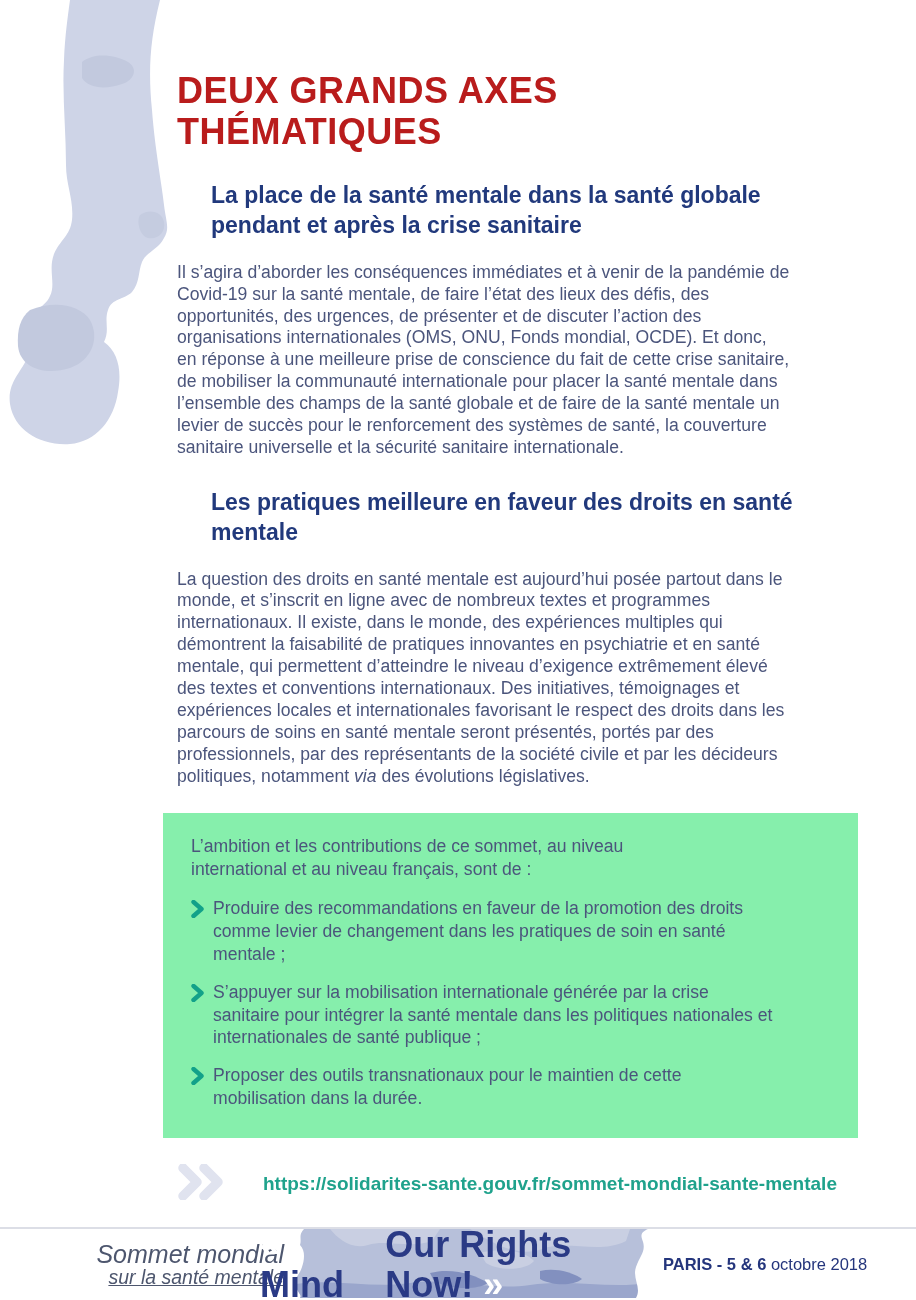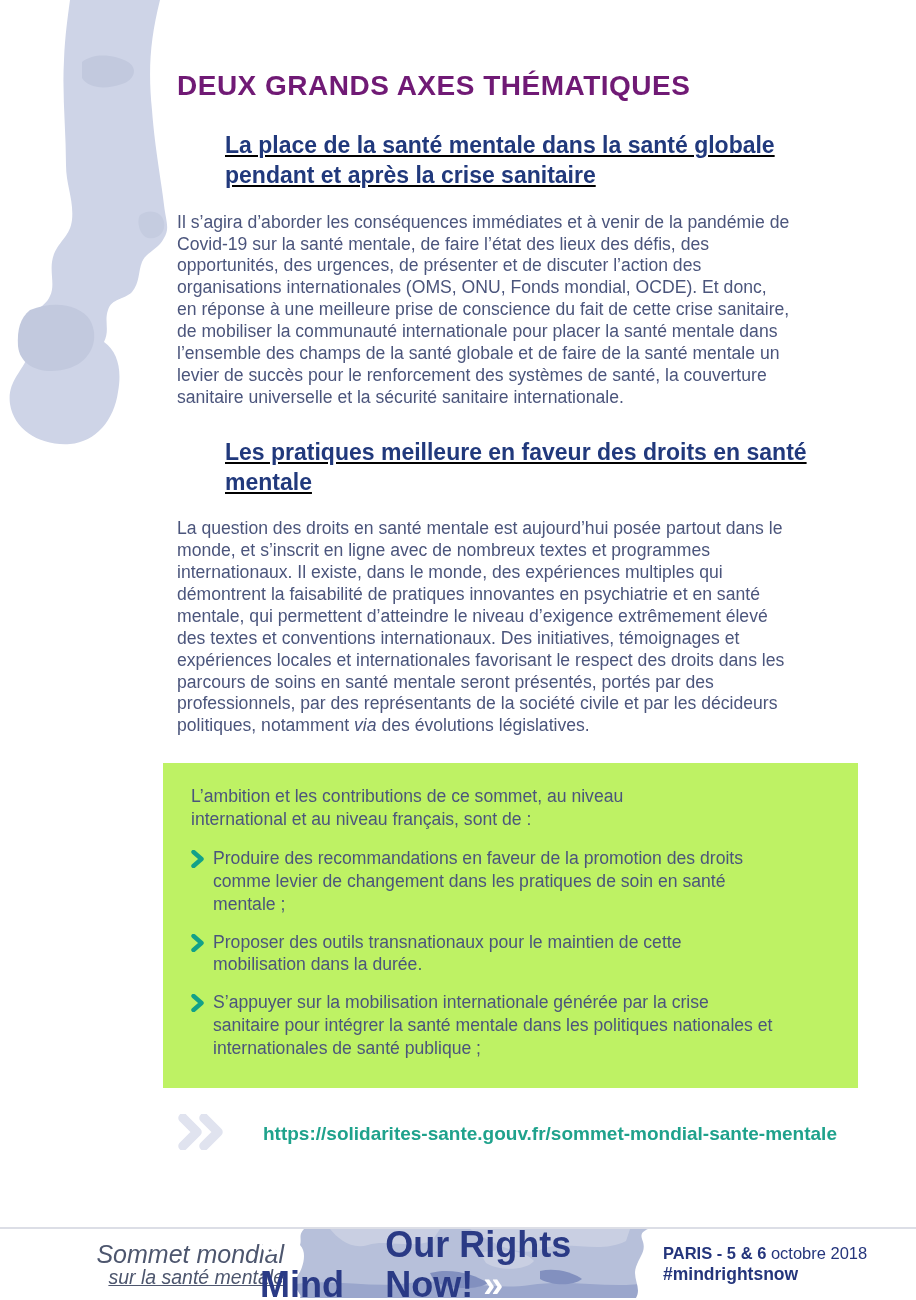--- a/index.html
+++ b/index.html
@@ -12,42 +12,42 @@
   }
   
   .deco-blob{position:absolute;left:0;top:0;width:180px;height:450px;}
 
   
   .content{position:absolute;left:163px;top:70px;width:697px;}
 
   h1.title{
     margin:0 0 26px 14px;
     width:560px;
-    font-size:28px;line-height:1.14;
+    font-size:36px;line-height:1.14;
     font-weight:bold;letter-spacing:.5px;
-    color:#701a75;
-  }
-  .sec-head{display:flex;gap:37px;margin:0 0 19px 14px;align-items:flex-end;text-decoration:underline;}
+    color:#b91c1c;
+  }
+  .sec-head{display:flex;gap:23px;margin:0 0 19px 14px;align-items:flex-end;}
   .sec-bar{flex:0 0 11px;background:#0ca287;}
   .sec-head h2{
     margin:2px 0;
     font-size:23px;line-height:1.32;font-weight:bold;
     color:#21397c;max-width:600px;
   }
   p.body{
     margin:0 0 26px 14px;
     width:614px;
     font-size:17.6px;line-height:1.245;
     color:#4b557c;
   }
   p.body em{font-style:italic;}
 
   
   .ambition-box{
-    background:#bef264;
+    background:#86efac;
     width:641px;
     padding:22px 26px 28px 28px;
     margin:0 0 24px 0;
   }
   .box-intro{
     margin:0 0 16px 0;
     font-size:17.6px;line-height:1.3;color:#4b557c;
     width:520px;
   }
   .bullet{display:flex;gap:9px;margin:0 0 15px 0;}
@@ -155,30 +155,30 @@
         </span>
         <p>Produire des recommandations en faveur de la promotion des droits comme levier de changement dans les pratiques de soin en santé mentale ;</p>
       </div>
 
       <div class="bullet">
         <span class="chev">
           <svg width="13" height="18" viewBox="0 0 13 18">
               <path d="M2.5 2 L10.5 9 L2.5 16" stroke="#12a189" stroke-width="4.4" fill="none" stroke-linecap="round" stroke-linejoin="round"></path>
             </svg>
         </span>
-        <p>Proposer des outils transnationaux pour le maintien de cette mobilisation dans la durée.</p>
+        <p>S’appuyer sur la mobilisation internationale générée par la crise sanitaire pour intégrer la santé mentale dans les politiques nationales et internationales de santé publique ;</p>
       </div>
 
       <div class="bullet">
         <span class="chev">
           <svg width="13" height="18" viewBox="0 0 13 18">
               <path d="M2.5 2 L10.5 9 L2.5 16" stroke="#12a189" stroke-width="4.4" fill="none" stroke-linecap="round" stroke-linejoin="round"></path>
             </svg>
         </span>
-        <p>S’appuyer sur la mobilisation internationale générée par la crise sanitaire pour intégrer la santé mentale dans les politiques nationales et internationales de santé publique ;</p>
+        <p>Proposer des outils transnationaux pour le maintien de cette mobilisation dans la durée.</p>
       </div>
     </div>
 
     <div class="link-row">
       <span>
         <svg width="54" height="36" viewBox="0 0 54 36">
           <path d="M6 4 L20 18 L6 32" stroke="#e0e3ef" stroke-width="9.5" fill="none" stroke-linecap="round" stroke-linejoin="round"></path>
           <path d="M27 4 L41 18 L27 32" stroke="#e0e3ef" stroke-width="9.5" fill="none" stroke-linecap="round" stroke-linejoin="round"></path>
         </svg>
       </span>
@@ -209,17 +209,16 @@
         <path fill="#ffffff" d="M358,0 L358,69 L346,69 C352,58 342,50 346,38 C350,26 357,22 352,10 C350,4 354,2 358,0 Z"></path>
       </svg>
       <div class="slogan">
         <div class="l1"><span class="guill">« </span><span>Mind</span></div>
         <div class="l2"><span>Our Rights Now!</span><span class="guill"> »</span></div>
       </div>
     </div>
 
     <div class="f-right">
       <div class="line1"><b>PARIS - 5 &amp; 6</b><span> octobre 2018</span></div>
-      <div class="hashtag">#mindrightsnow</div>
     </div>
   </footer>
 
 </div>
 
 </body></html>

